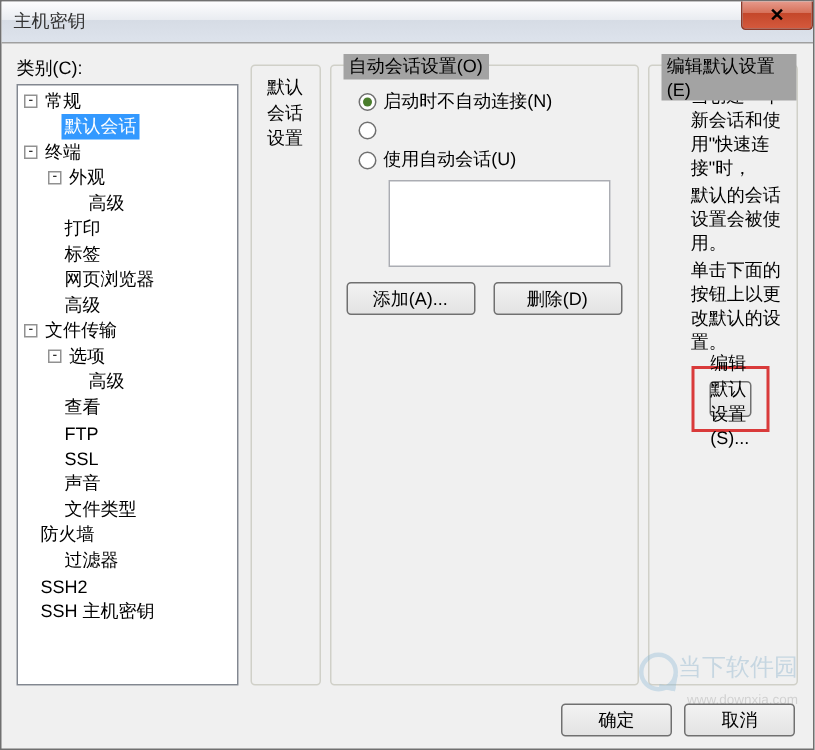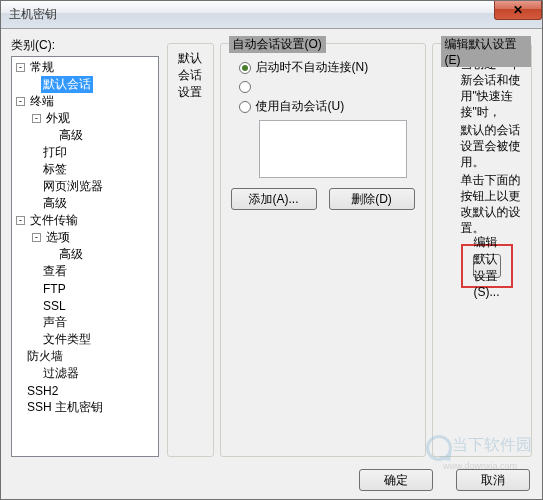--- a/index.html
+++ b/index.html
@@ -24,27 +24,27 @@
     .gb-title{position:absolute;top:-8px;left:8px;background:#a3a3a3;padding:0 4px}
     .radio-row{display:flex;align-items:center;margin:5px 0 5px 8px;gap:5px}
     .radio{width:12px;height:12px;border:1px solid #707070;border-radius:50%;background:#fff;display:inline-flex;align-items:center;justify-content:center}
     .radio.checked::after{content:"";width:6px;height:6px;background:#4a7d2c;border-radius:50%}
     .textarea{margin:4px 8px 0 28px;height:58px;background:#fff;border:1px solid #abadb3}
     .btn-row{display:flex;gap:12px;justify-content:center;margin-top:10px}
     .btn{min-width:86px;height:22px;background:linear-gradient(to bottom,#f2f2f2,#e3e3e3);border:1px solid #707070;border-radius:3px;display:inline-flex;align-items:center;justify-content:center;cursor:pointer;padding:0 10px}
     .edit-para{margin:2px 0 0 18px;line-height:16px}
     .big-btn-wrap{border:2px solid #d93a3a;padding:8px 10px;margin:8px 8px 0 18px}
     .big-btn{width:100%;height:24px;background:linear-gradient(to bottom,#f2f2f2,#e3e3e3);border:1px solid #707070;border-radius:3px;display:flex;align-items:center;justify-content:center;cursor:pointer}
-    .footer{position:absolute;bottom:8px;right:12px;display:flex;gap:23px}
+    .footer{position:absolute;bottom:8px;right:12px;display:flex;gap:8px}
     .footer .btn{min-width:74px}
     .watermark{position:absolute;right:10px;bottom:38px;opacity:.35;display:flex;align-items:flex-start;gap:0;font-size:14px;color:#6aa1c8;pointer-events:none}
     .watermark .q{width:26px;height:26px;border:3px solid #87b7d6;border-radius:50%;position:relative}
     .watermark .q::after{content:"";position:absolute;width:8px;height:8px;border-bottom:3px solid #87b7d6;border-right:3px solid #87b7d6;right:-2px;bottom:-2px;transform:rotate(10deg)}
     .watermark .txt{font-size:16px;color:#7aa8c6}
-    .watermark .sub{font-size:9px;color:#999;position:absolute;right:15px;bottom:-10px}
+    .watermark .sub{font-size:9px;color:#999;position:absolute;right:0;bottom:-10px}
   </style>
 </head>
 <body>
 
 <div class="title-bar">
   <span class="title">主机密钥</span>
   <div class="close-btn">
     <span>✕</span>
   </div>
 </div>

